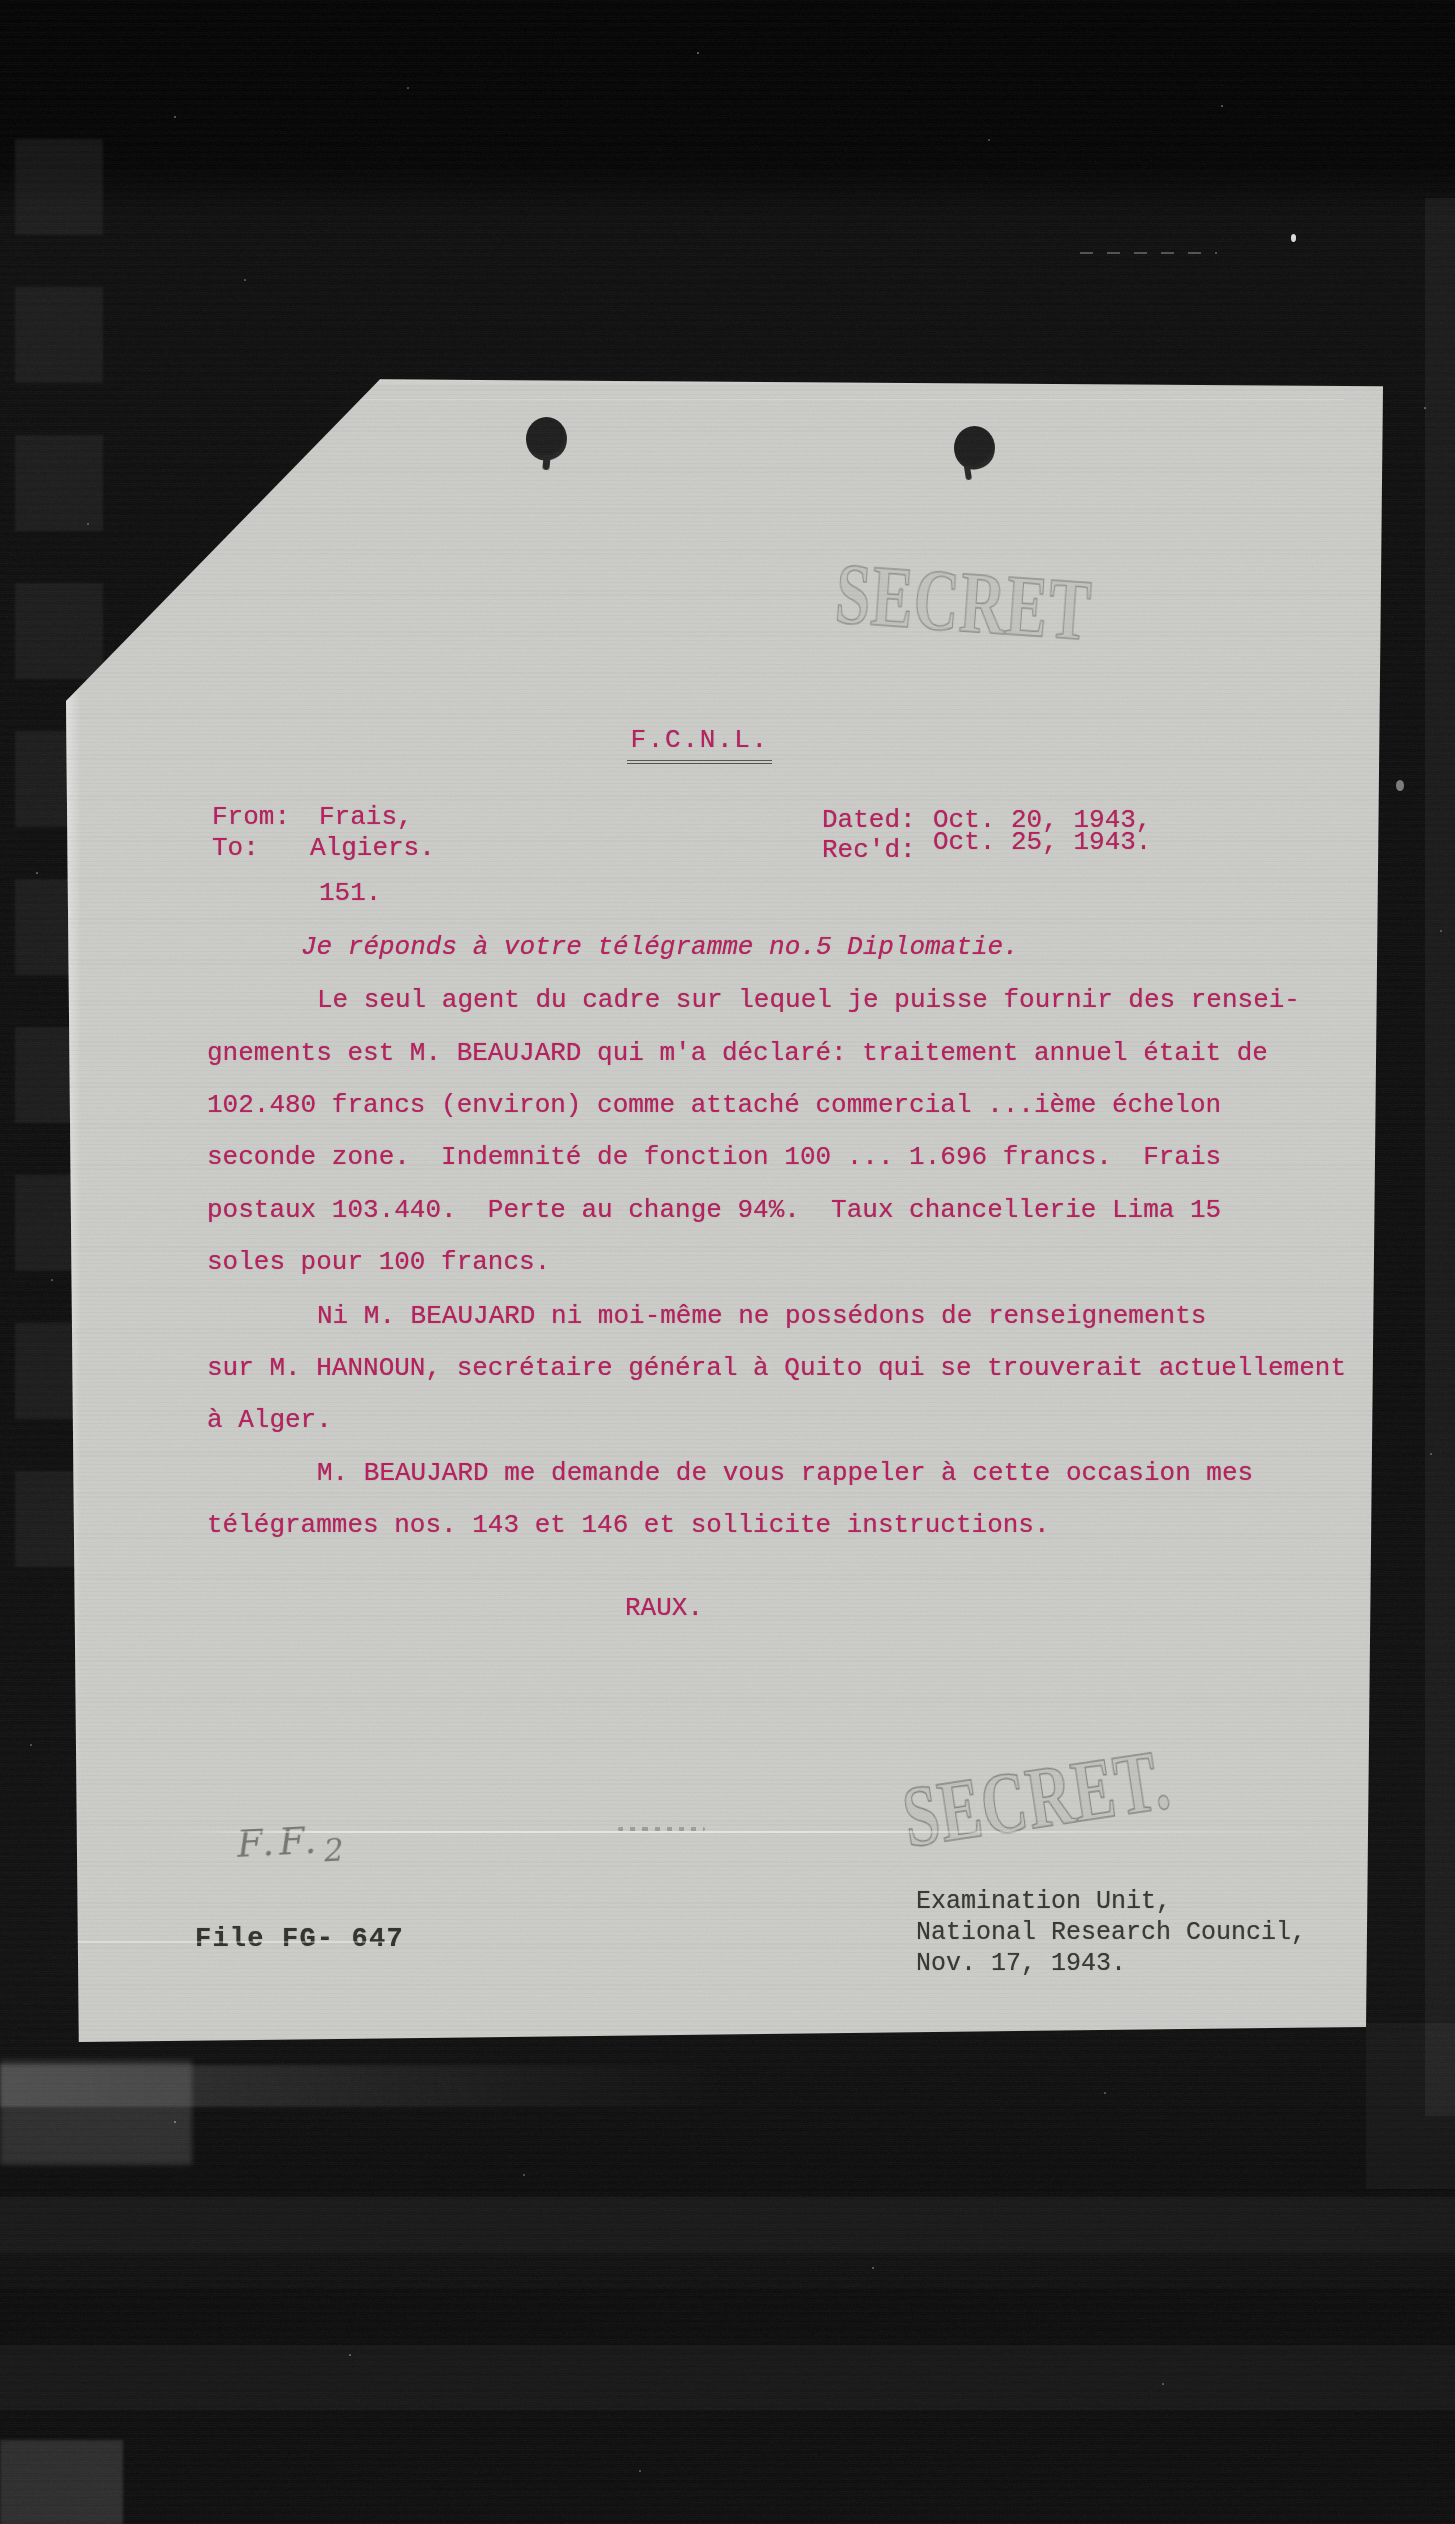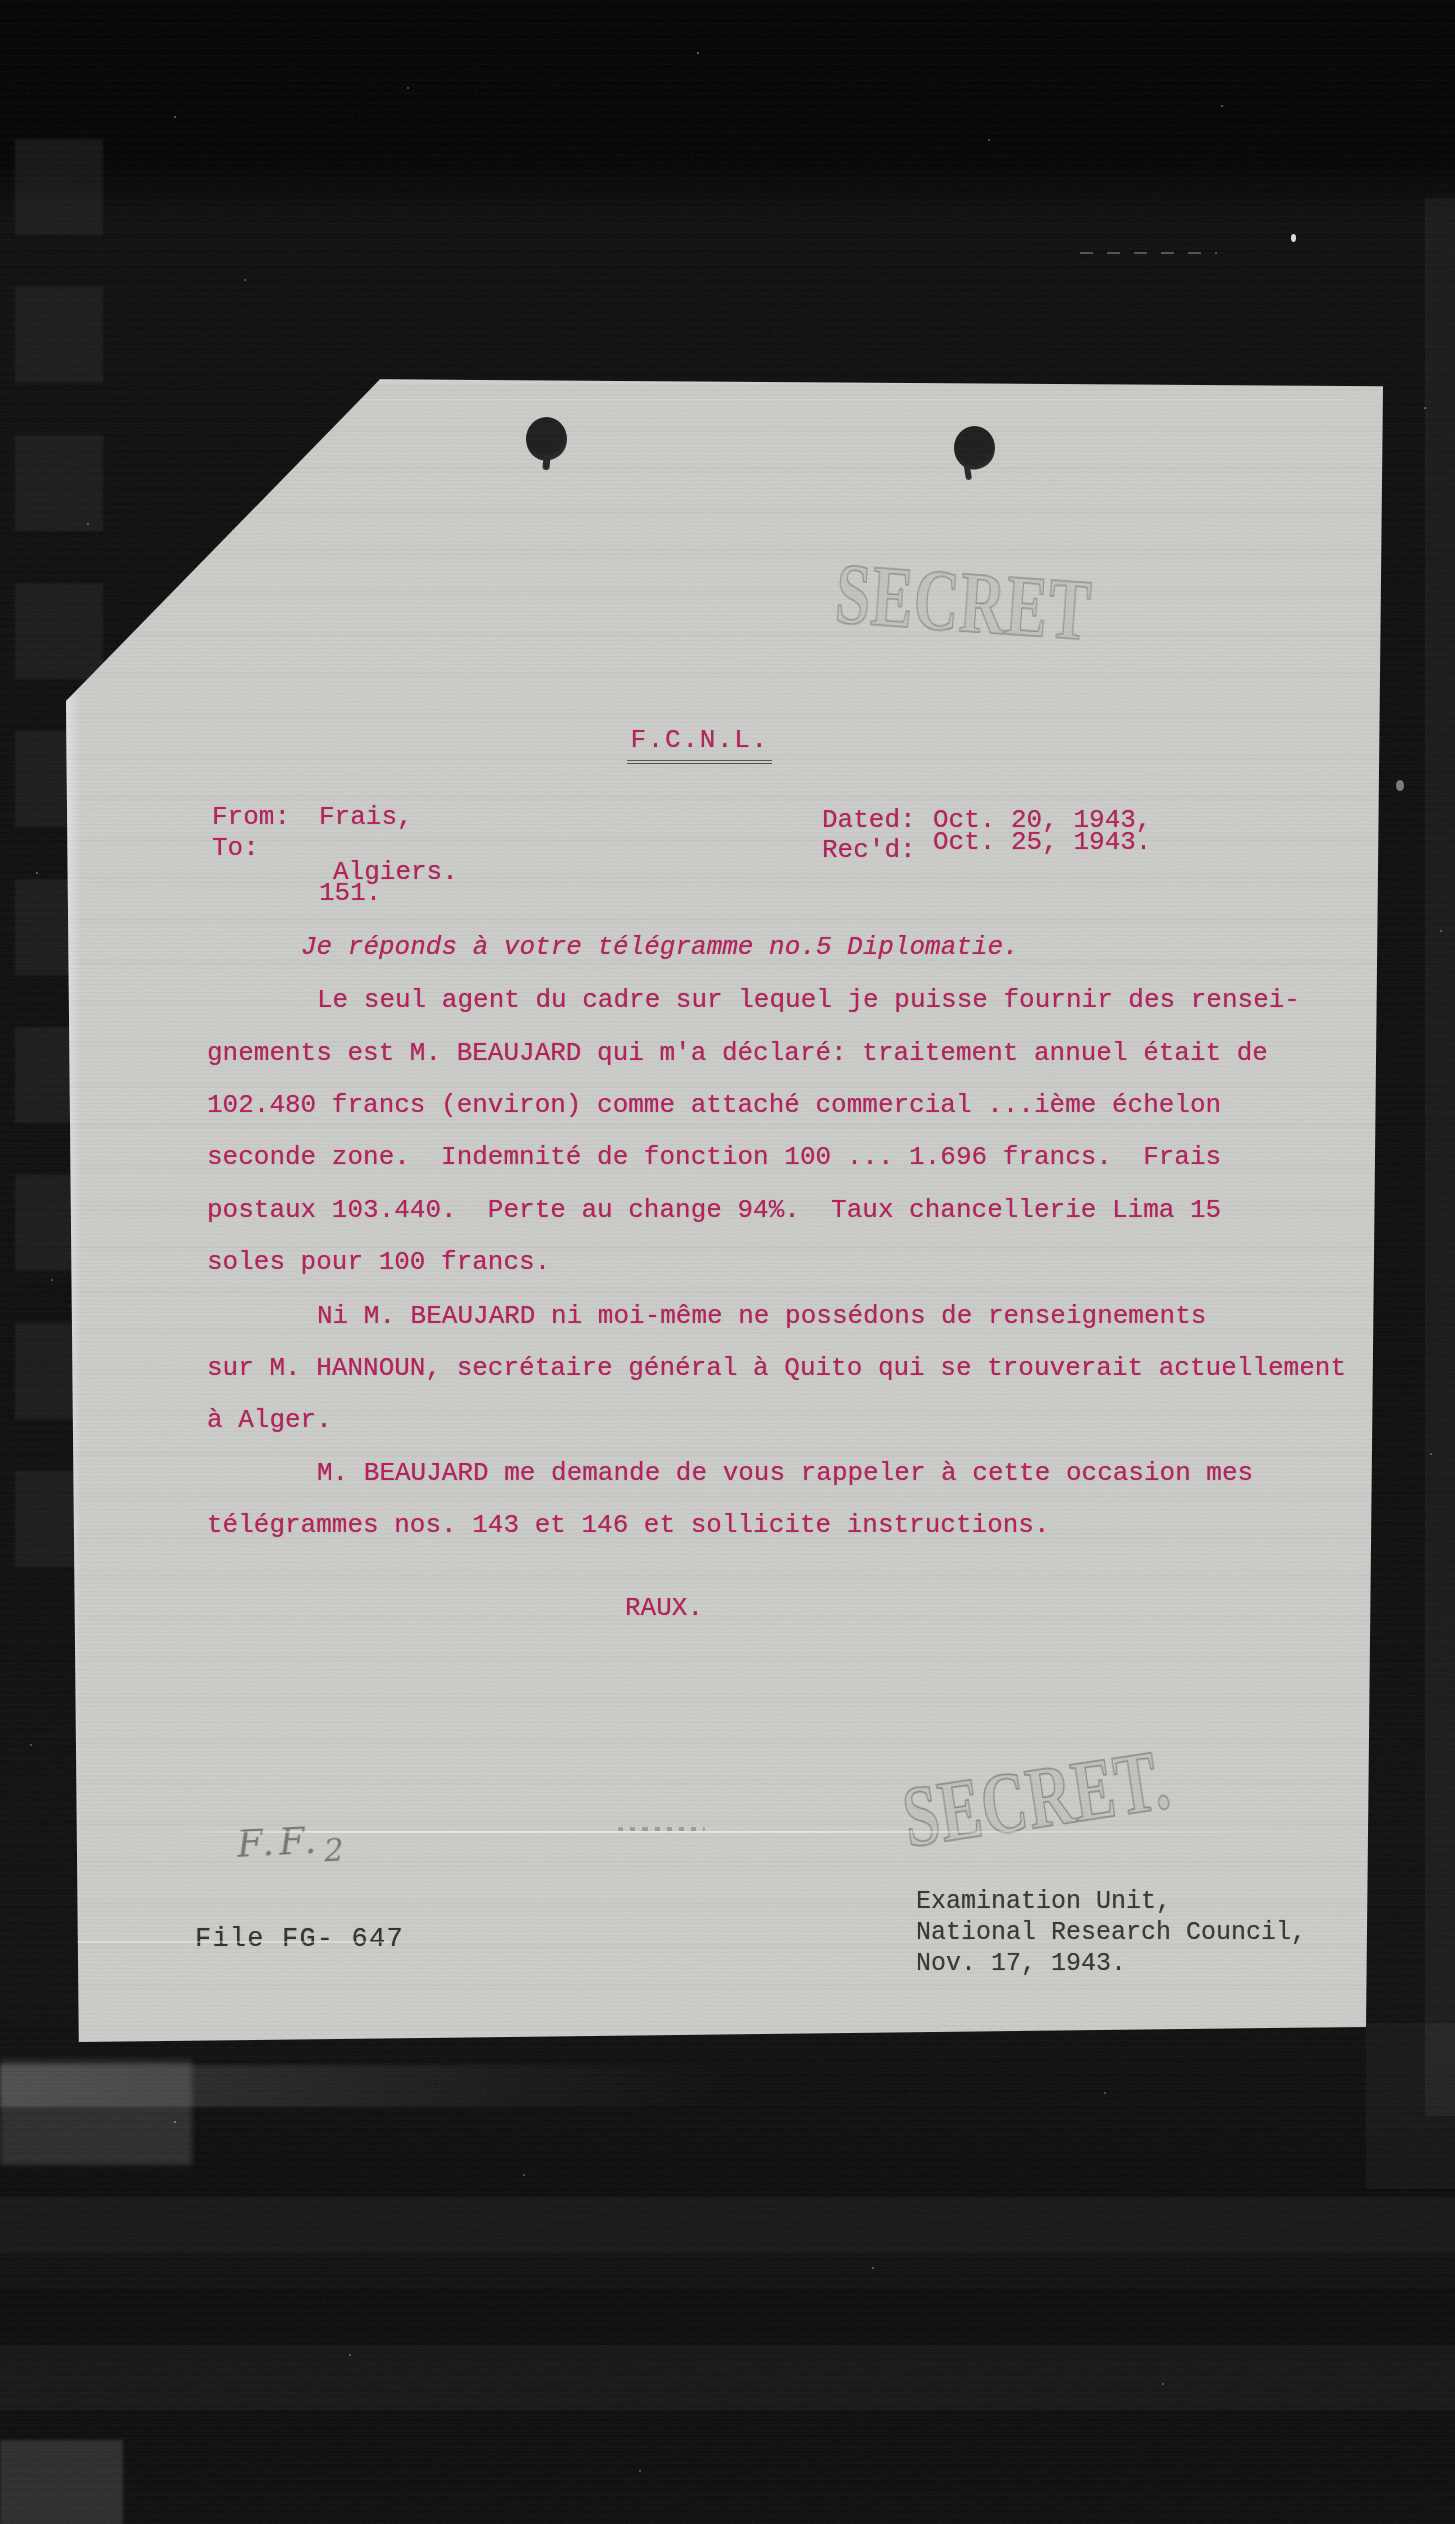--- a/index.html
+++ b/index.html
@@ -53,32 +53,32 @@
   }
   #paper::before{content:"";position:absolute;left:0;top:302px;bottom:0;width:15px;
     background:linear-gradient(90deg,rgba(255,255,255,0.45),rgba(255,255,255,0));}
   #paper::after{content:"";position:absolute;left:291px;right:0;top:0;height:9.3px;
     background:linear-gradient(180deg,rgba(255,255,255,0.30),rgba(255,255,255,0));}
   
   .tw{position:absolute;font-size:26px;line-height:30px;white-space:pre;color:#be185d;
       letter-spacing:0px;filter:blur(0.2px);text-shadow:0 0 0.9px rgba(40,40,40,0.55);}
   #title{left:561px;top:348px;padding:0 3.5px 4.6px 3.5px;border-bottom:4.1px double rgba(52,52,50,0.8);letter-spacing:1.7px;}
   .lbl-from{left:146px;top:425px;} .val-from{left:253px;top:425px;}
-  .lbl-to{left:146px;top:456px;}   .val-to{left:267px;top:456px;margin-top:24px;}
+  .lbl-to{left:146px;top:456px;}   .val-to{left:244px;top:456px;}
   .lbl-dated{left:756px;top:428px;} .val-dated{left:867px;top:428px;}
   .lbl-recd{left:756px;top:458px;}  .val-recd{left:867px;top:450px;}
   #telno{left:253px;top:501px;}
   .bl0{left:235px;top:555px;font-style:italic;}  .bl1{left:251px;top:608px;}
   .bl2{left:141px;top:661px;} .bl3{left:141px;top:713px;}
   .bl4{left:141px;top:765px;} .bl5{left:141px;top:818px;}
   .bl6{left:141px;top:870px;} .bl7{left:251px;top:924px;}
   .bl8{left:141px;top:976px;} .bl9{left:141px;top:1028px;}
   .bl10{left:251px;top:1081px;} .bl11{left:141px;top:1133px;}
   #signature{left:559px;top:1216px;}
-  #filenum{left:129px;top:1547px;font-weight:normal;font-size:27px;letter-spacing:1.2px;color:#2e2e2c;}
+  #filenum{left:129px;top:1547px;font-weight:bold;font-size:27px;letter-spacing:1.2px;color:#2e2e2c;}
   #footer{position:absolute;left:850px;top:1509px;font-size:25px;line-height:31px;}
   #footer .fline{filter:blur(0.2px);text-shadow:0 0 0.9px rgba(40,40,40,0.55);white-space:pre;}
   
   .hole{position:absolute;width:41px;height:44px;border-radius:50%;
     background:radial-gradient(circle at 45% 42%,#1b1b1b 0 55%,#262626 72%,rgba(38,38,38,0) 76%);
     filter:blur(0.7px);}
   #hole1{left:460px;top:40px;}
   #hole1::after{content:"";position:absolute;left:17.4px;top:38px;width:7px;height:15px;
     background:#222;border-radius:0 0 4.6px 4.6px;transform:rotate(6deg);filter:blur(0.6px);}
   #hole2{left:888px;top:49px;}

